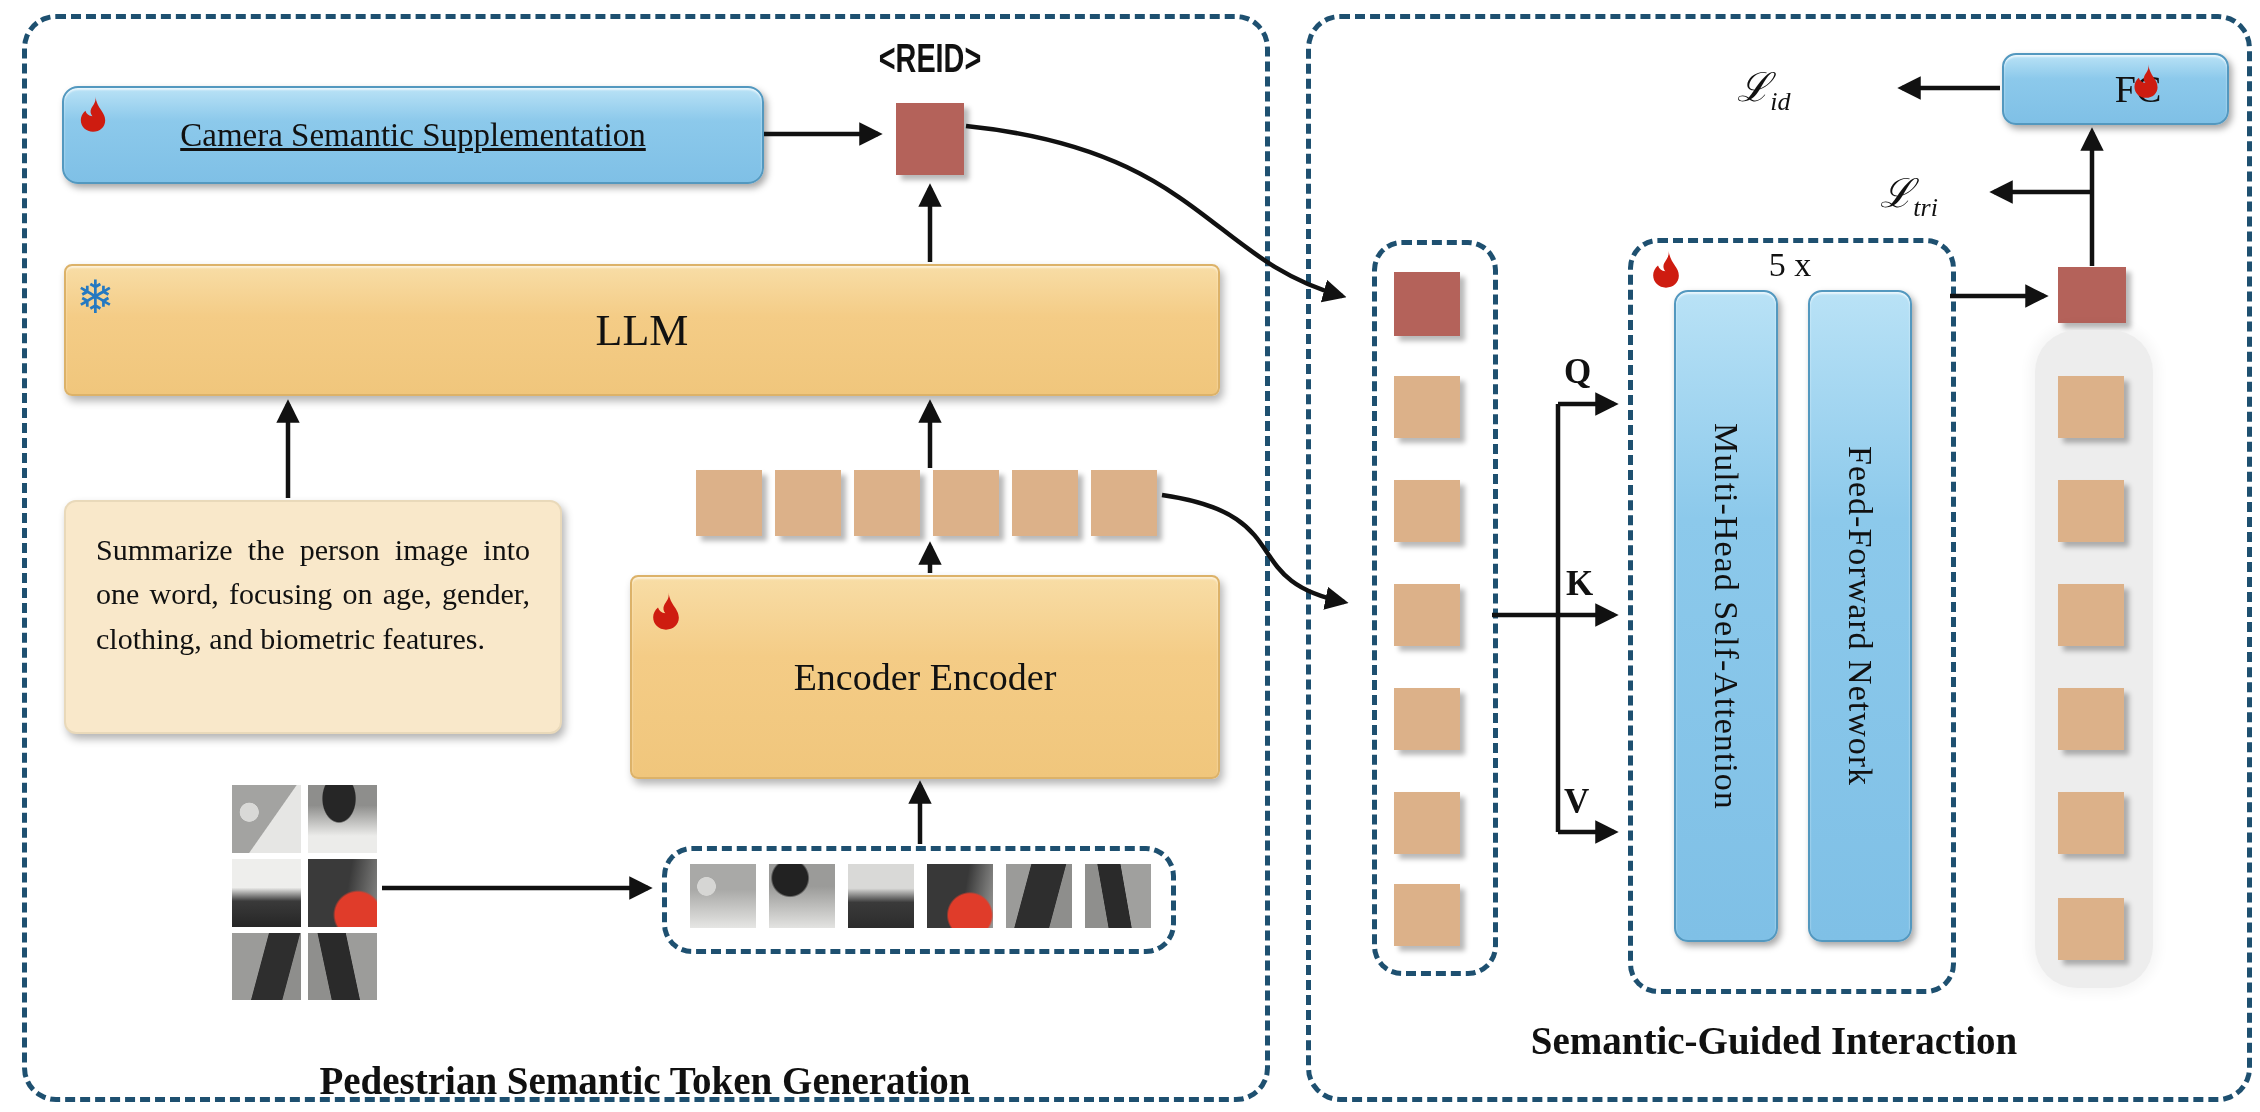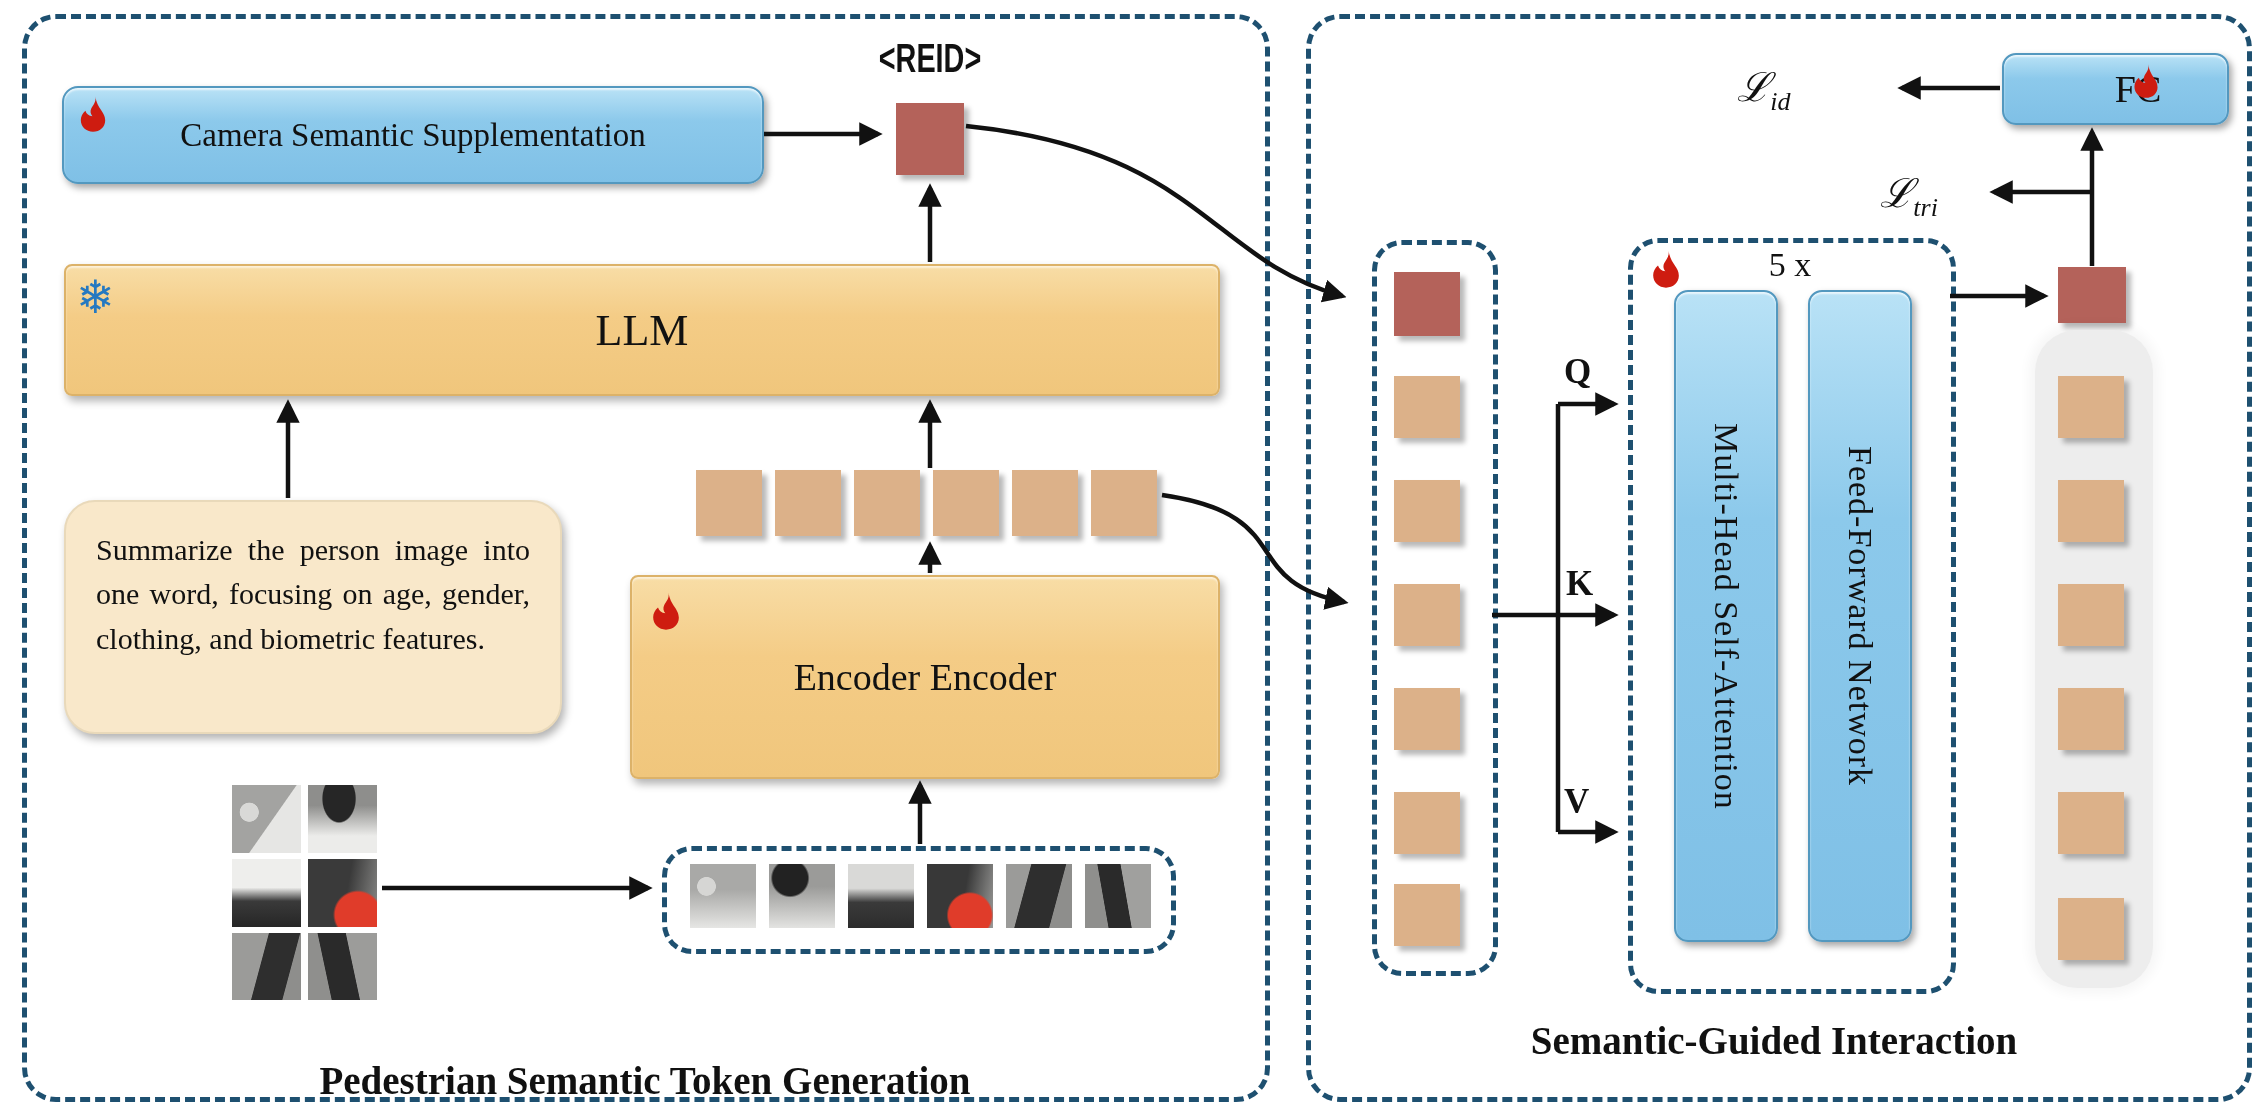--- a/index.html
+++ b/index.html
@@ -6,21 +6,21 @@
   #stage{position:relative;width:2260px;height:1112px;background:#ffffff;overflow:hidden;
          font-family:"Liberation Serif","DejaVu Serif",serif;color:#111;}
   .abs{position:absolute;}
   .panel{border:5px dashed #1e5070;border-radius:34px;background:transparent;}
   .bluebox{background:linear-gradient(180deg,#b9e2f6 0%,#8cc9eb 35%,#7fc0e6 100%);
            border:2px solid #5398bf;border-radius:16px;
            box-shadow:3px 4px 7px rgba(0,0,0,0.35), inset 0 2px 2px rgba(255,255,255,0.7);}
   .tanbox{background:linear-gradient(180deg,#f8dda6 0%,#f4cc86 40%,#f0c67c 100%);
           border:2px solid #dcb269;border-radius:8px;
           box-shadow:3px 5px 8px rgba(0,0,0,0.3), inset 0 2px 2px rgba(255,255,255,0.6);}
-  .creambox{background:#f9e8ca;border:2px solid #e9d9ba;border-radius:31px;
+  .creambox{background:#f9e8ca;border:2px solid #e9d9ba;border-radius:12px;
             box-shadow:3px 5px 9px rgba(0,0,0,0.3);}
   .token{background:#dcb189;box-shadow:5px 5px 5px rgba(0,0,0,0.28);}
   .token.red{background:#b4625a;}
   .dashcol{border:5px dashed #1e5070;border-radius:30px;}
   .graycol{background:#ededed;border-radius:42px;box-shadow:0 0 12px 6px rgba(0,0,0,0.04);}
   .label-serif{display:flex;align-items:center;justify-content:center;text-align:center;}
   .vtext{writing-mode:vertical-rl;text-orientation:mixed;display:flex;align-items:center;justify-content:center;
          font-size:34px;letter-spacing:1px;}
   .cap{font-weight:bold;font-size:39px;text-align:center;}
   .qkv{font-weight:600;font-size:35px;}
@@ -35,21 +35,21 @@
   .patch{position:absolute;}
 </style>
 </head>
 <body>
 
 <div id="stage">
 
   <div class="abs panel" style="left:22px;top:14px;width:1238px;height:1078px;"></div>
   <div class="abs panel" style="left:1306px;top:14px;width:936px;height:1078px;"></div>
 
-  <div class="abs bluebox label-serif" style="left:62px;top:86px;width:698px;height:94px;font-size:33px;">
+  <div class="abs bluebox label-serif" style="left:62px;top:86px;width:698px;height:94px;font-size:33px;text-decoration:underline;">
     <span>Camera Semantic Supplementation</span>
   </div>
   <svg class="abs" style="left:74px;top:94px;" width="38" height="40" viewBox="0 0 24 24">
     <path d="M13.5 0.8 C14.2 4.6 12.0 6.3 10.9 8.6 C10.1 10.3 10.4 12.0 11.6 13.4 C9.4 13.1 7.8 11.9 7.2 9.9 C5.4 11.4 4.3 13.5 4.3 15.8 C4.3 20.1 7.7 23.2 12.0 23.2 C16.3 23.2 19.7 20.2 19.7 16.1 C19.7 10.4 14.6 9.0 13.5 0.8 Z" fill="#ce1c10"></path>
   </svg>
 
   <div class="abs reid" style="left:830px;top:36px;width:200px;text-align:center;">&lt;REID&gt;</div>
   <div class="abs token red" style="left:896px;top:103px;width:68px;height:72px;"></div>
 
   <div class="abs tanbox label-serif" style="left:64px;top:264px;width:1152px;height:128px;font-size:44px;">

